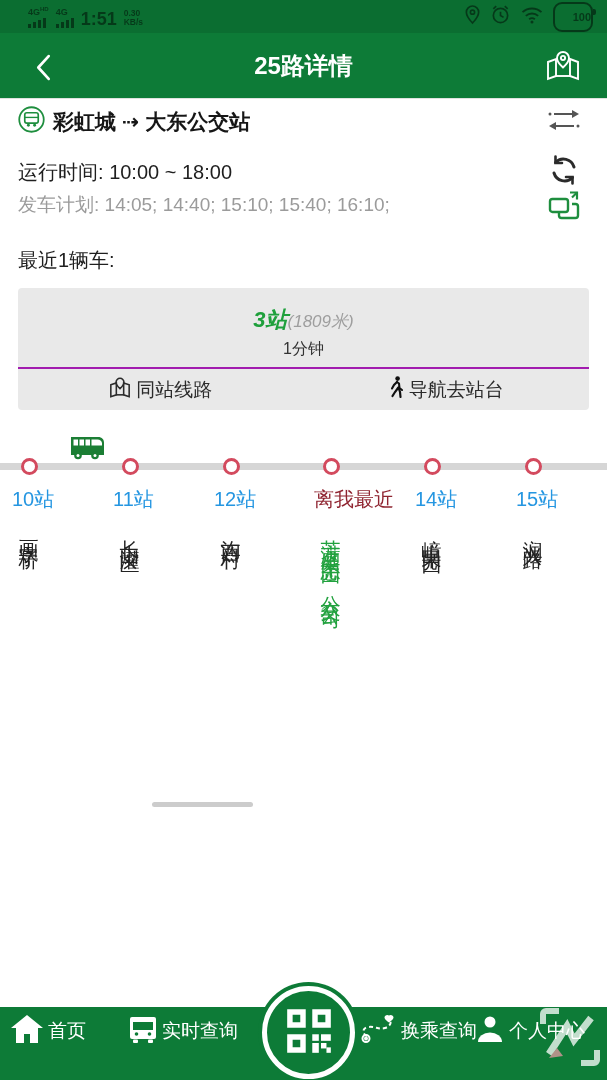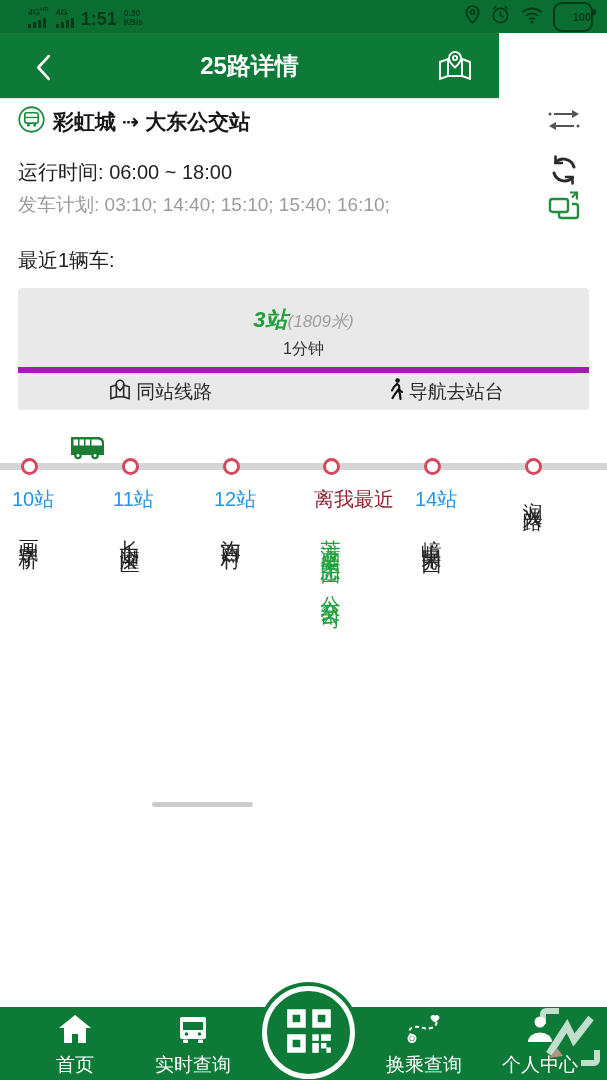--- a/index.html
+++ b/index.html
@@ -26,21 +26,21 @@
   .sb-time { font-size:18px; font-weight:700; line-height:1; }
   .sb-speed { display:flex; flex-direction:column; font-size:8.5px; font-weight:700; line-height:1.1; }
   .sb-right { display:flex; align-items:center; gap:9px; }
   .battery { position:relative; width:40px; height:30px; border:2px solid rgba(0,0,0,0.48);
     border-radius:9px; display:flex; align-items:center; justify-content:flex-end;
     font-size:11px; font-weight:700; }
   .battery::after { content:""; position:absolute; right:-5px; top:5px; width:3px; height:6px;
     background:rgba(0,0,0,0.48); border-radius:0 2px 2px 0; }
   
   .header {
-    position:absolute; left:0; top:33px; width:499px; height:66px;
+    position:absolute; left:0; top:33px; width:607px; height:66px;
     background:#0d7b37; display:flex; align-items:center;
     border-bottom:1px solid #dfe3df;
   }
   .back-btn { position:absolute; left:26px; top:18px; width:34px; height:32px;
     display:flex; align-items:center; justify-content:center; }
   .header-title { width:100%; text-align:center; color:#fff; font-size:24px; font-weight:700; }
   .map-btn { position:absolute; right:24px; top:16px; width:40px; height:34px;
     display:flex; align-items:center; justify-content:center; }
   
   .route-row { position:absolute; left:18px; top:106px; display:flex; align-items:center; gap:8px; }
@@ -52,40 +52,40 @@
   .copy-btn { position:absolute; right:26px; top:190px; }
   
   .nearest-label { position:absolute; left:18px; top:247px; font-size:20px; color:#1f1f1f; }
   .bus-card { position:absolute; left:18px; top:288px; width:571px; height:122px;
     background:#e9e9e9; border-radius:4px; }
   .card-line1 { margin-top:17px; text-align:center;font-style:italic; }
   .stops-count { font-size:22px; font-weight:700; color:#1fa03c; }
   .stops-dist { font-size:17px; color:#9e9e9e; }
   .card-eta { margin-top:4px; text-align:center; font-size:16px; color:#333; }
   .card-buttons { position:absolute; left:0; right:0; bottom:0; height:43px;
-    border-top:6px solid #a21caf; display:flex; }
+    border-top:2px solid #a21caf; display:flex; }
   .card-btn { flex:1; display:flex; align-items:center; justify-content:center; gap:5px;
     font-size:19px; color:#2b2b2b; }
   
   .timeline { position:absolute; left:0; top:425px; width:607px; height:380px; }
   .tl-bus { position:absolute; left:69px; top:9px; }
   .tl-track { position:absolute; left:0; top:38px; width:607px; height:7px; background:#d6d6d6; }
   .station-col { position:absolute; top:33px; width:110px; display:flex; flex-direction:column; }
   .st-circle { width:17px; height:17px; border-radius:50%; background:#fff;
     border:3px solid #d34a5e; margin:0 auto; }
   .st-index { padding-left:38px; margin-top:11px; font-size:20px; color:#2596e1; white-space:nowrap; }
   .station-col.current .st-index { color:#8f2430; }
   .st-name { margin:11px auto 0; writing-mode:vertical-lr; text-orientation:mixed;
     font-size:20px; line-height:22px; letter-spacing:5px; color:#222; }
   .station-col.current .st-name { color:#21a13e; }
   .scroll-thumb { position:absolute; left:152px; top:802px; width:101px; height:5px;
     background:#ccc; border-radius:3px; }
   
   .bottom-nav { position:absolute; left:0; top:1007px; width:607px; height:73px; background:#0d7b37; }
-  .nav-item { position:absolute; top:7px; width:130px; display:flex; flex-direction:column;
+  .nav-item { position:absolute; top:7px; width:130px; display:flex; flex-direction:row;
     align-items:center; gap:4px; color:#fff; }
   .nav-item .label { font-size:19px; color:#fff; white-space:nowrap; }
   .nav-home { left:10px; } .nav-realtime { left:128px; }
   .nav-transfer { left:359px; } .nav-profile { left:475px; }
   .nav-center { position:absolute; left:258px; top:-25px; width:101px; height:101px;
     border-radius:50%; background:#0d7b37; display:flex; align-items:center; justify-content:center; }
   .nav-center::before { content:""; position:absolute; inset:4px; border:5px solid #fff; border-radius:50%; }
   
   .watermark { position:absolute; right:4px; bottom:8px; display:flex; align-items:center;
     gap:6px; opacity:0.75; pointer-events:none; }
@@ -185,31 +185,31 @@
   <svg width="34" height="24" viewBox="0 0 34 24">
     <circle cx="3" cy="6" r="1.5" fill="#555"></circle>
     <line x1="7" y1="6" x2="27" y2="6" stroke="#555" stroke-width="2"></line>
     <path d="M25 2 L32 6 L25 10 Z" fill="#555"></path>
     <circle cx="31" cy="18" r="1.5" fill="#555"></circle>
     <line x1="27" y1="18" x2="7" y2="18" stroke="#555" stroke-width="2"></line>
     <path d="M9 14 L2 18 L9 22 Z" fill="#555"></path>
   </svg>
 </div>
 
-<div class="runtime-row"><span>运行时间: </span><span>06:00 ~ 18:00</span></div>
+<div class="runtime-row"><span>运行时间: </span><span>10:00 ~ 18:00</span></div>
 <div class="refresh-btn">
   <svg width="30" height="30" viewBox="0 0 30 30" fill="none" stroke="#2b2b2b" stroke-width="3" stroke-linecap="round">
     <path d="M25 12 A11 11 0 0 0 6.5 7.5"></path>
     <path d="M5 18 A11 11 0 0 0 23.5 22.5"></path>
     <path d="M6.5 1.5 V8 H13" stroke-width="2.6"></path>
     <path d="M23.5 28.5 V22 H17" stroke-width="2.6"></path>
   </svg>
 </div>
 
-<div class="schedule-row"><span>发车计划: </span><span>03:10; 14:40; 15:10; 15:40; 16:10;</span></div>
+<div class="schedule-row"><span>发车计划: </span><span>14:05; 14:40; 15:10; 15:40; 16:10;</span></div>
 <div class="copy-btn">
   <svg width="33" height="32" viewBox="0 0 33 32" fill="none" stroke="#1e8e3e" stroke-width="2.4">
     <rect x="2" y="9" width="18" height="13" rx="2.5"></rect>
     <path d="M11 22 v3.5 a2.5 2.5 0 0 0 2.5 2.5 h14 a2.5 2.5 0 0 0 2.5 -2.5 v-9 a2.5 2.5 0 0 0 -2.5 -2.5 H24"></path>
     <path d="M22 2.5 h7 v7" stroke-width="2.2"></path>
     <path d="M29 2.5 L24 7.5" stroke-width="2.2"></path>
   </svg>
 </div>
 
 <div class="nearest-label">最近1辆车:</div>
@@ -282,20 +282,21 @@
     <div class="st-index">离我最近</div>
     <div class="st-name">芳满庭生态园！公交公司（</div>
   </div>
   <div class="station-col" style="left:377px">
     <div class="st-circle"></div>
     <div class="st-index">14站</div>
     <div class="st-name">嶂山果园</div>
   </div>
   <div class="station-col" style="left:478px">
     <div class="st-circle"></div>
+    <div class="st-index">15站</div>
     <div class="st-name">润兴路</div>
   </div>
 </div>
 
 <div class="scroll-thumb"></div>
 
 <div class="bottom-nav">
   <div class="nav-item nav-home">
     <span>
       <svg width="34" height="30" viewBox="0 0 34 30" fill="#fff">

